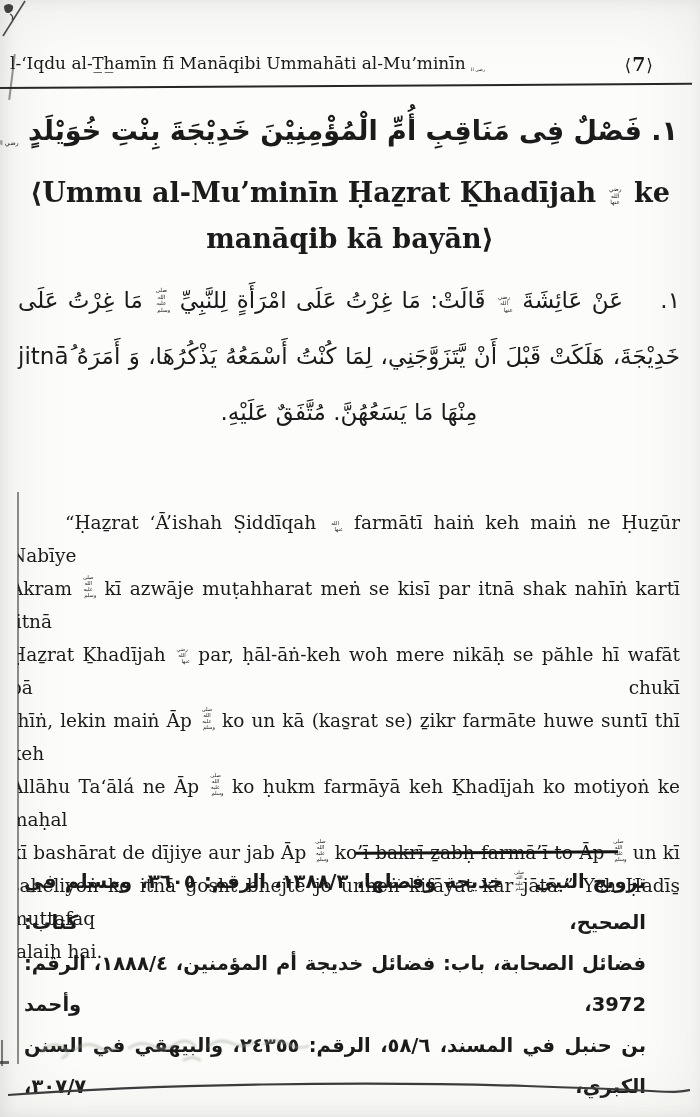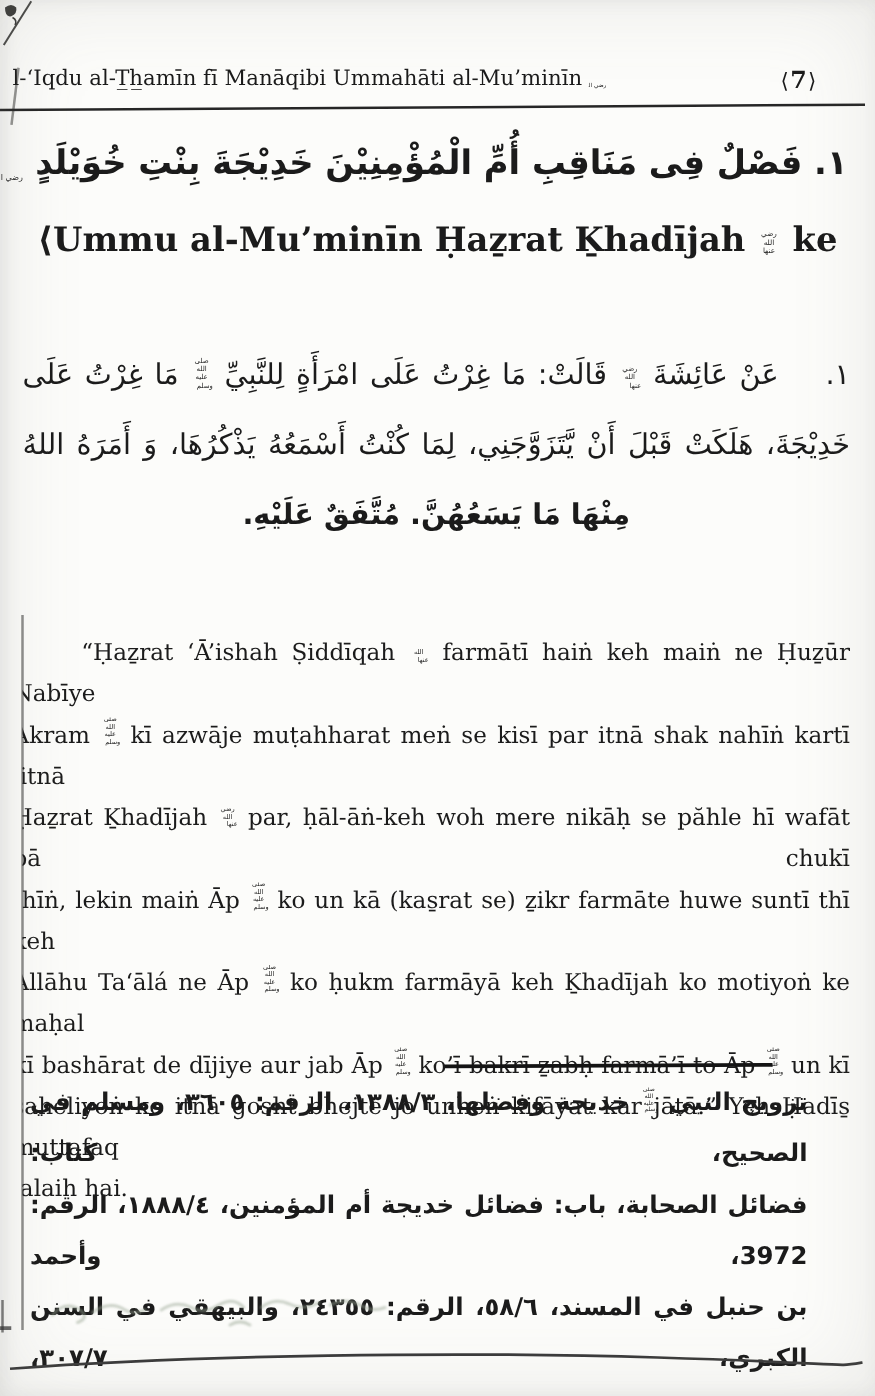--- a/index.html
+++ b/index.html
@@ -24,21 +24,21 @@
     font-family:"DejaVu Sans",sans-serif;font-weight:700;font-size:27px;line-height:66px;white-space:nowrap;}
 
   
   .latin-heading{position:absolute;left:0;right:0;top:170px;text-align:center;
     font-weight:700;font-size:27px;line-height:46px;}
 
   
   .hadith{position:absolute;left:18px;right:20px;top:272px;direction:rtl;
     font-family:"DejaVu Sans",sans-serif;font-size:23px;line-height:56px;}
   .hadith .ln{text-align:justify;text-align-last:justify;}
-  .hadith .ln.center{text-align:center;text-align-last:center;font-weight:bold;}
+  .hadith .ln.center{text-align:center;text-align-last:center;}
 
   
   .transwrap{position:absolute;left:18px;right:20px;top:506px;overflow:hidden;}
   .translation{margin-left:-8px;font-size:18.5px;line-height:33px;}
   .translation .ln{text-align:justify;text-align-last:justify;}
   .translation .ln.first{text-indent:55px;}
   .translation .ln.lastleft{text-align-last:left;}
 
   
   .footnote-rule{position:absolute;left:356px;top:851px;width:262px;height:3px;background:#141414;
@@ -84,25 +84,26 @@
   <div class="running-title">l-‘Iqdu al-T̲h̲amīn fī Manāqibi Ummahāti al-Mu’minīn <span class="seal" dir="rtl">رضي الله عنهن</span></div>
   <div class="page-no">
     <span class="orn">⟨</span><span>7</span><span class="orn">⟩</span>
   </div>
   <div class="header-rule"></div>
 
   <div class="arabic-heading" dir="rtl" lang="ar">١. فَصْلٌ فِى مَنَاقِبِ أُمِّ الْمُؤْمِنِيْنَ خَدِيْجَةَ بِنْتِ خُوَيْلَدٍ <span class="seal" dir="rtl">رضي الله عنها</span></div>
 
   <div class="latin-heading">
     <div>⟨Ummu al-Mu’minīn Ḥaẕrat Ḵhadījah <span class="seal" dir="rtl">رضي الله عنها</span> ke</div>
+    <div>manāqib kā bayān⟩</div>
   </div>
 
   <div class="hadith" dir="rtl" lang="ar">
     <div class="ln">١.&nbsp;&nbsp;&nbsp;&nbsp;عَنْ عَائِشَةَ <span class="seal" dir="rtl">رضي الله عنها</span> قَالَتْ: مَا غِرْتُ عَلَى امْرَأَةٍ لِلنَّبِيِّ <span class="seal" dir="rtl">صلى الله عليه وسلم</span> مَا غِرْتُ عَلَى</div>
-    <div class="ln">خَدِيْجَةَ، هَلَكَتْ قَبْلَ أَنْ يَّتَزَوَّجَنِي، لِمَا كُنْتُ أَسْمَعُهُ يَذْكُرُهَا، وَ أَمَرَهُ اللهُ</div>
+    <div class="ln">خَدِيْجَةَ، هَلَكَتْ قَبْلَ أَنْ يَّتَزَوَّجَنِي، لِمَا كُنْتُ أَسْمَعُهُ يَذْكُرُهَا، وَ أَمَرَهُ jitnāُ</div>
     <div class="ln center">مِنْهَا مَا يَسَعُهُنَّ. مُتَّفَقٌ عَلَيْهِ.</div>
   </div>
 
   <div class="transwrap">
     <div class="translation">
       <div class="ln first">“Ḥaẕrat ‘Ā’ishah Ṣiddīqah <span class="seal" dir="rtl">رضي الله عنها</span> farmātī haiṅ keh maiṅ ne Ḥuẕūr Nabīye</div>
       <div class="ln">Akram <span class="seal" dir="rtl">صلى الله عليه وسلم</span> kī azwāje muṭahharat meṅ se kisī par itnā shak nahīṅ kartī jitnā</div>
       <div class="ln">Ḥaẕrat Ḵhadījah <span class="seal" dir="rtl">رضي الله عنها</span> par, ḥāl-āṅ-keh woh mere nikāḥ se păhle hī wafāt pā chukī</div>
       <div class="ln">thīṅ, lekin maiṅ Āp <span class="seal" dir="rtl">صلى الله عليه وسلم</span> ko un kā (kas̱rat se) ẕikr farmāte huwe suntī thī keh</div>
       <div class="ln">Allāhu Ta‘ālá ne Āp <span class="seal" dir="rtl">صلى الله عليه وسلم</span> ko ḥukm farmāyā keh Ḵhadījah ko motiyoṅ ke maḥal</div>

